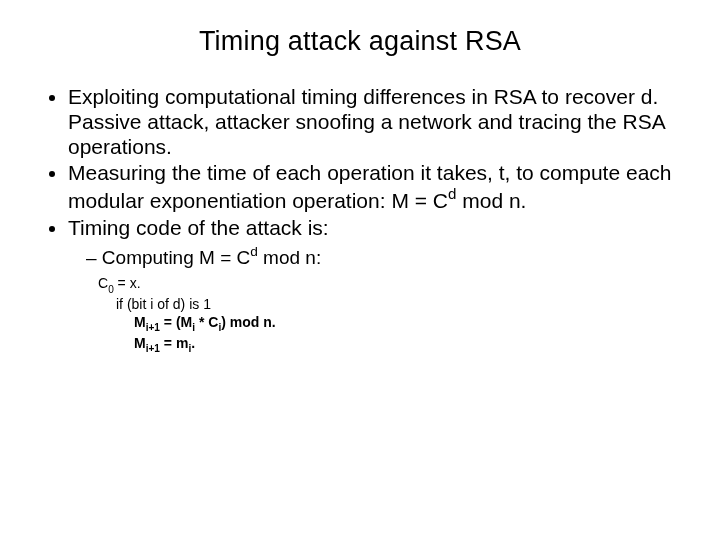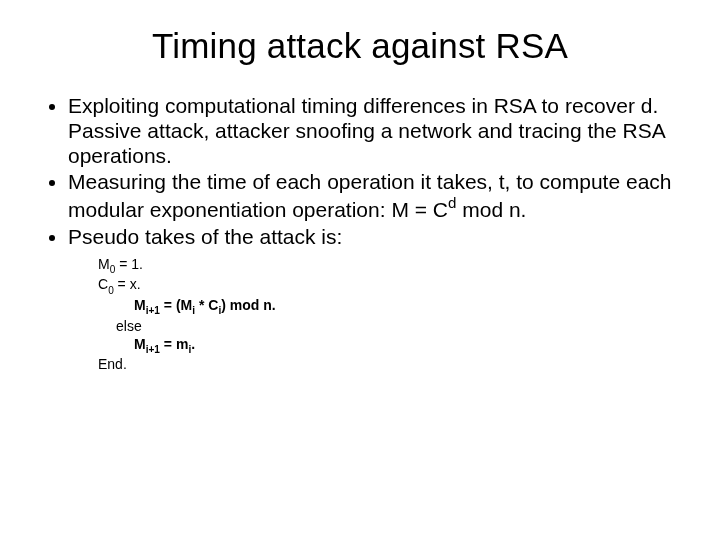--- a/index.html
+++ b/index.html
@@ -12,21 +12,21 @@
     color: #000;
   }
   .slide {
     width: 720px;
     height: 540px;
     box-sizing: border-box;
     padding: 18px 38px 10px 38px;
     position: relative;
   }
   h1.title {
-    font-size: 35px;
+    font-size: 27px;
     font-weight: 400;
     text-align: center;
     margin: 8px 0 28px 0;
     letter-spacing: 0.2px;
   }
   ul.bullets {
     list-style: disc;
     margin: 0;
     padding-left: 30px;
     font-size: 21px;
@@ -74,26 +74,29 @@
 <div class="slide">
 
   <h1 class="title">Timing attack against RSA</h1>
 
   <ul class="bullets">
     <li>Exploiting computational timing differences in RSA to recover d. Passive attack, attacker snoofing a network and tracing the RSA operations.</li>
     <li>
       <span>Measuring the time of each operation it takes, t, to compute each modular exponentiation operation: M = C</span><span class="supsc">d</span><span> mod n.</span>
     </li>
     <li>
-      <span>Pseudo takes of the attack is:</span>
+      <span>Timing code of the attack is:</span>
+      <ul class="sub">
+        <li>
+          <span>Computing M = C</span><span class="supsc">d</span><span> mod n:</span>
+        </li>
+      </ul>
     </li>
   </ul>
 
   <div class="code">
-    <div class="line"><span>M</span><span class="subsc">0</span><span> = 1.</span></div>
     <div class="line"><span>C</span><span class="subsc">0</span><span> = x.</span></div>
+    <div class="line ind1">if (bit i of d) is 1</div>
     <div class="line ind2"><span>M</span><span class="subsc">i+1</span><span> = (M</span><span class="subsc">i</span><span> * C</span><span class="subsc">i</span><span>) mod n.</span></div>
-    <div class="line ind1">else</div>
     <div class="line ind2"><span>M</span><span class="subsc">i+1</span><span> = m</span><span class="subsc">i</span><span>.</span></div>
-    <div class="line">End.</div>
   </div>
 
 </div>
 
 </body></html>

